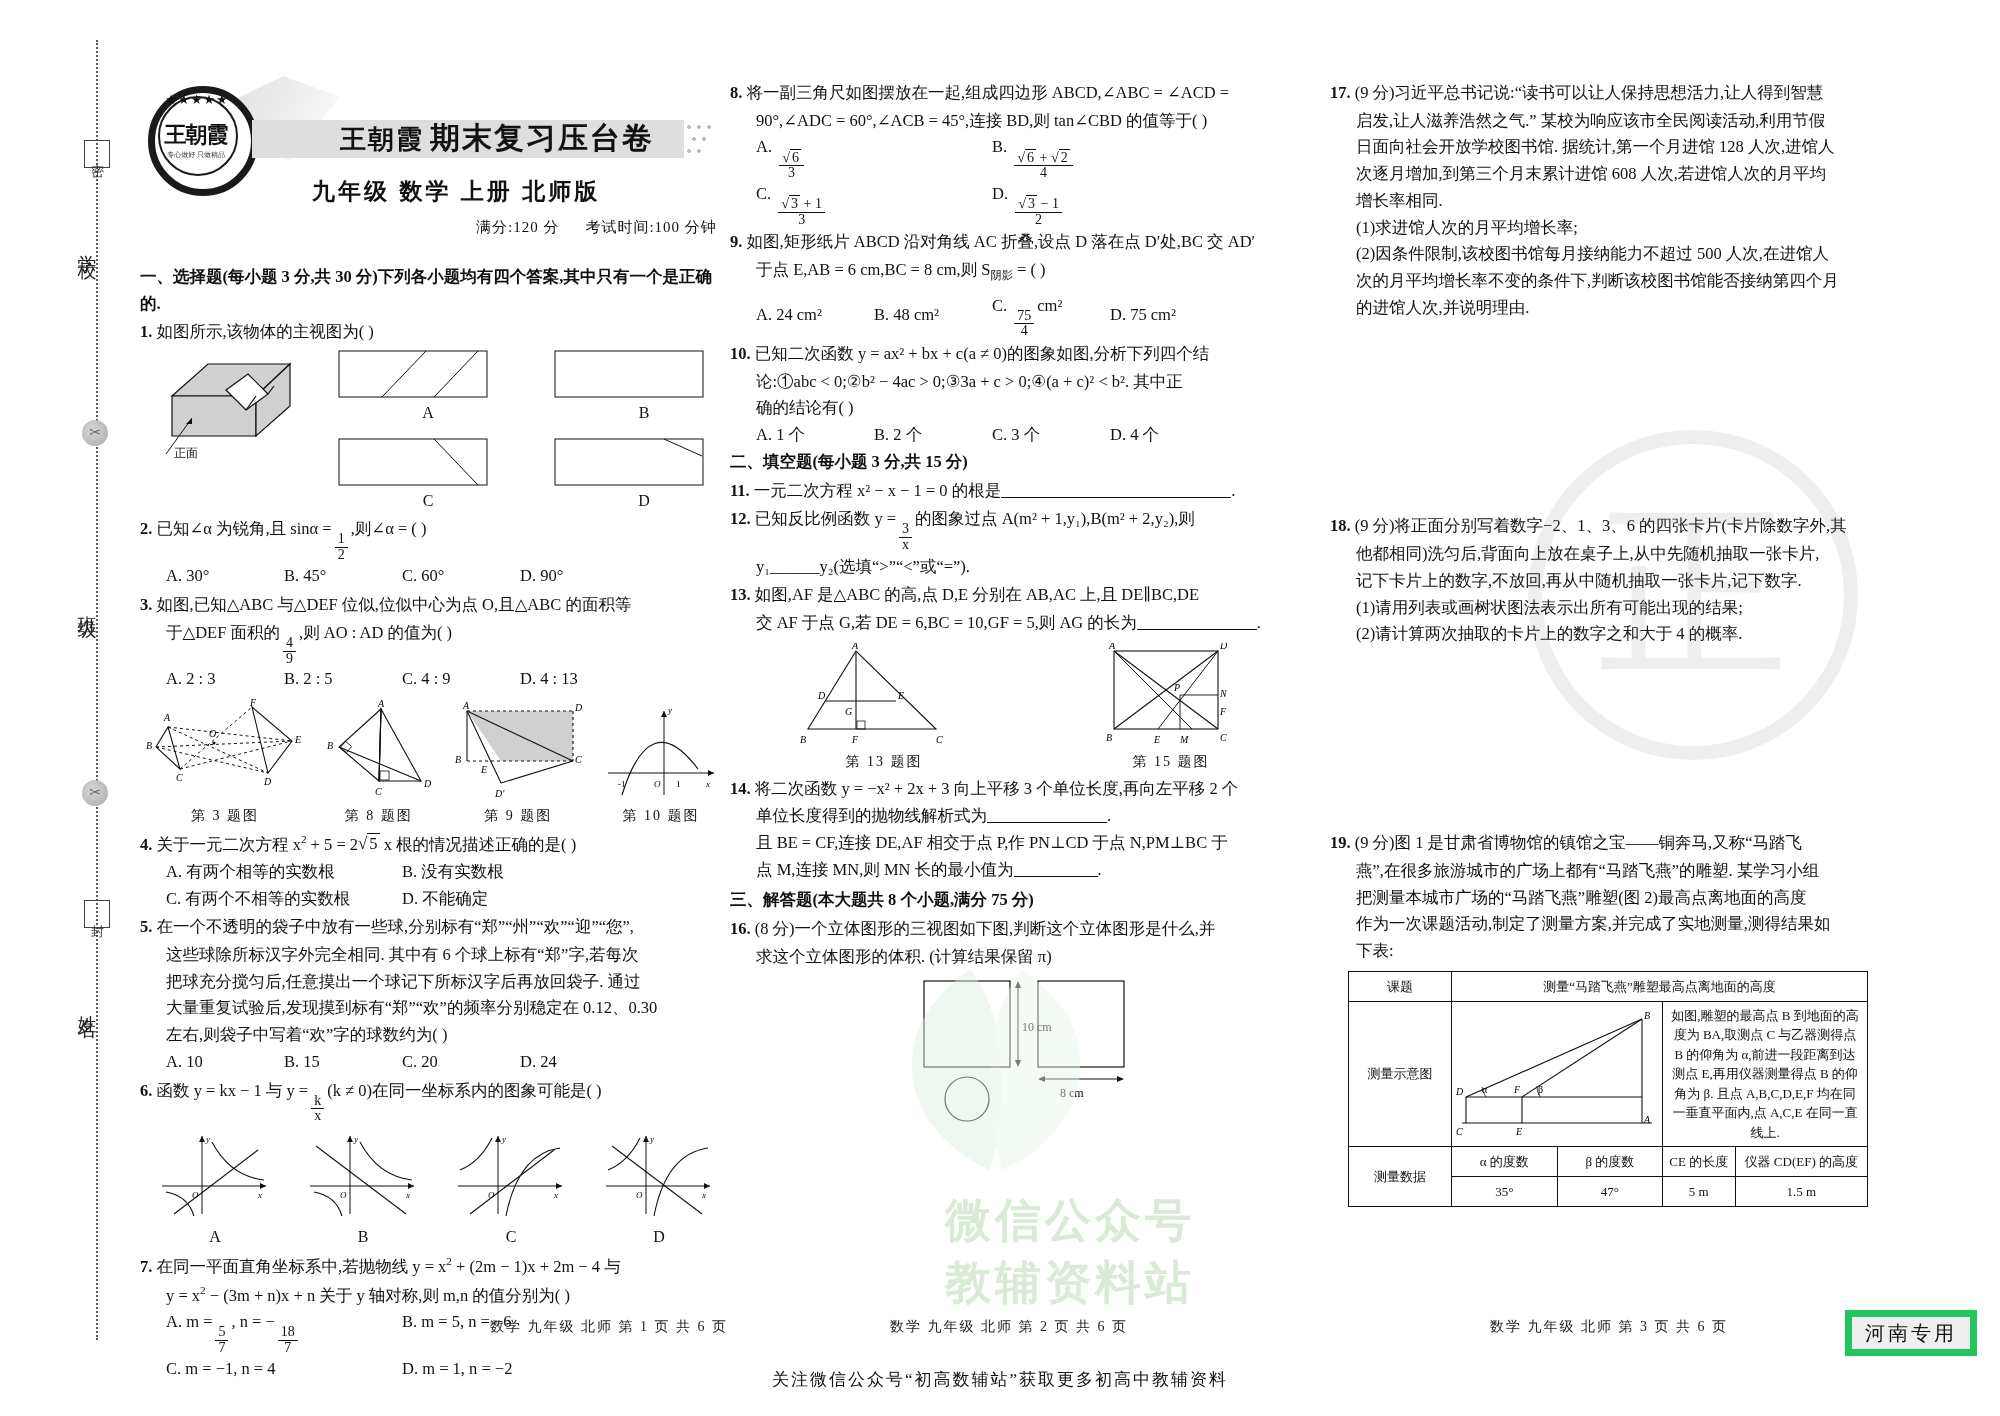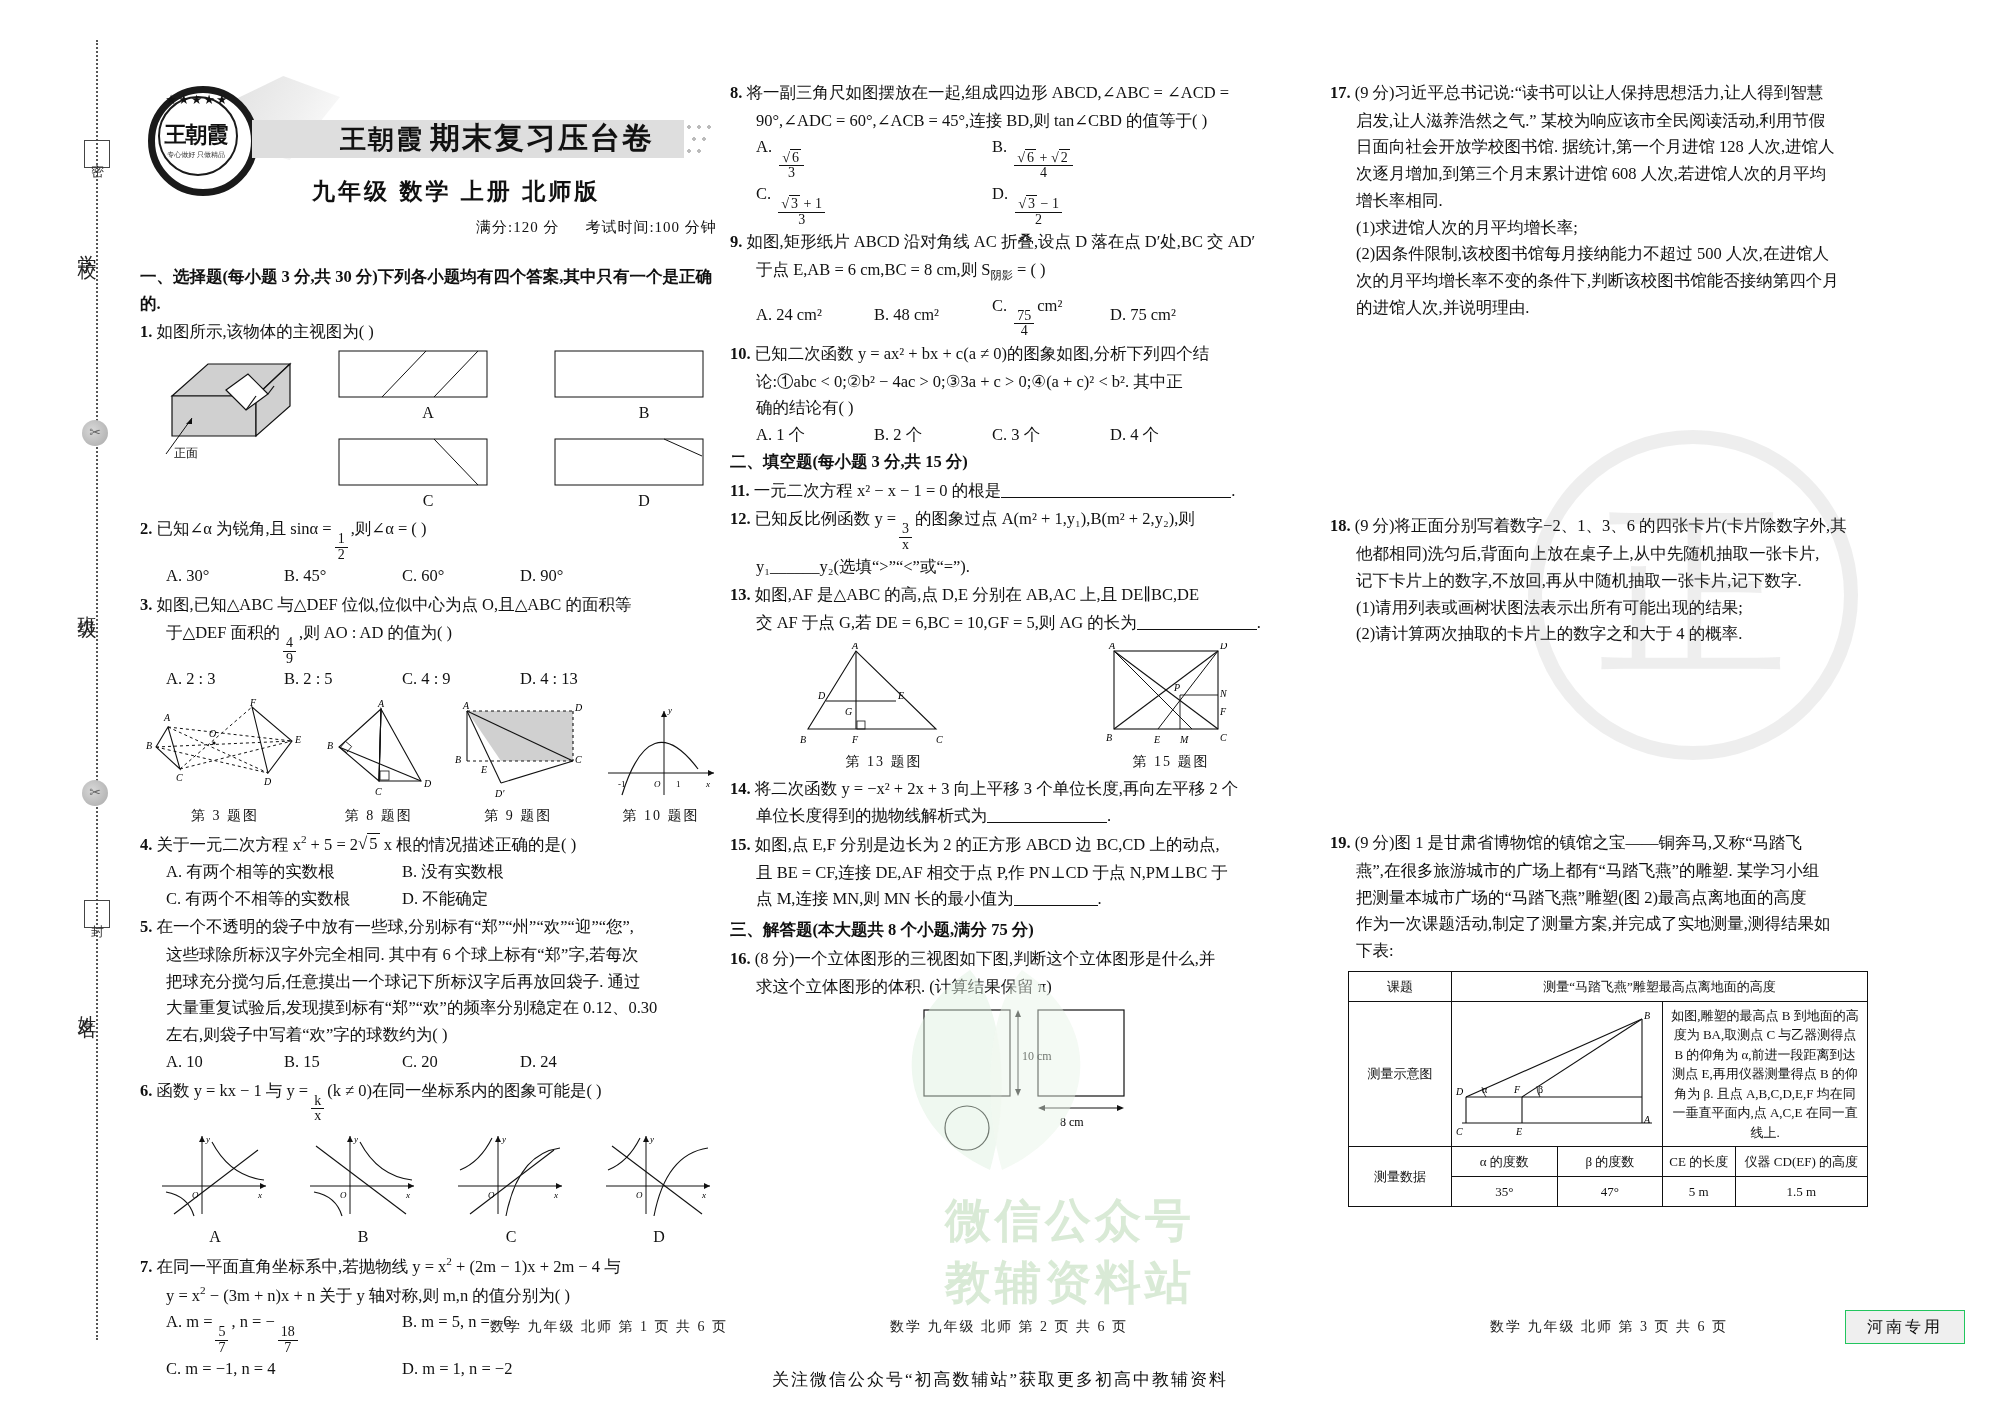--- a/index.html
+++ b/index.html
@@ -171,22 +171,22 @@
   .wm-green .l2{font-size:46px;letter-spacing:4px;}
 
   
   .footer{position:absolute;font-size:14px;letter-spacing:2px;color:#222;}
   .bottombar{
     position:absolute;left:0;top:1368px;width:2000px;text-align:center;
     font-size:17px;letter-spacing:2px;color:#111;
   }
   .henan{
     position:absolute;left:1845px;top:1310px;width:118px;height:32px;
-    background:#efefef;border:1px solid #22c55e;
-    font-size:16px;letter-spacing:3px;text-align:center;line-height:32px;
+    background:#efefef;border:7px solid #22c55e;
+    font-size:20px;letter-spacing:3px;text-align:center;line-height:32px;
     font-family:"Liberation Sans","DejaVu Sans",sans-serif;
   }
 
   
   table.meas{border-collapse:collapse;margin-left:18px;margin-top:6px;width:520px;}
   table.meas td{border:1px solid #111;padding:4px 5px;font-size:13px;text-align:center;vertical-align:middle;}
   td.hdrcell{width:92px;}
   .measnote{font-size:11.5px;line-height:1.5;text-align:left;padding:5px 7px;}
 
   .cylwrap{display:flex;align-items:flex-end;gap:0;padding-left:190px;margin-top:4px;}
@@ -652,24 +652,20 @@
     </div>
 
     <div class="q">
       <span class="qnum">14.</span>
       <span>将二次函数 y = −x² + 2x + 3 向上平移 3 个单位长度,再向左平移 2 个</span>
     </div>
     <div class="ind">
       <span>单位长度得到的抛物线解析式为</span><span class="blank m"></span>.
     </div>
 
-    <div class="q">
-      <span class="qnum">15.</span>
-      <span>如图,点 E,F 分别是边长为 2 的正方形 ABCD 边 BC,CD 上的动点,</span>
-    </div>
     <div class="ind">且 BE = CF,连接 DE,AF 相交于点 P,作 PN⊥CD 于点 N,PM⊥BC 于</div>
     <div class="ind">
       <span>点 M,连接 MN,则 MN 长的最小值为</span><span class="blank s"></span>.
     </div>
 
     <div class="sechead" style="margin-top:4px;">三、解答题(本大题共 8 个小题,满分 75 分)</div>
 
     <div class="q">
       <span class="qnum">16.</span>
       <span>(8 分)一个立体图形的三视图如下图,判断这个立体图形是什么,并</span>

